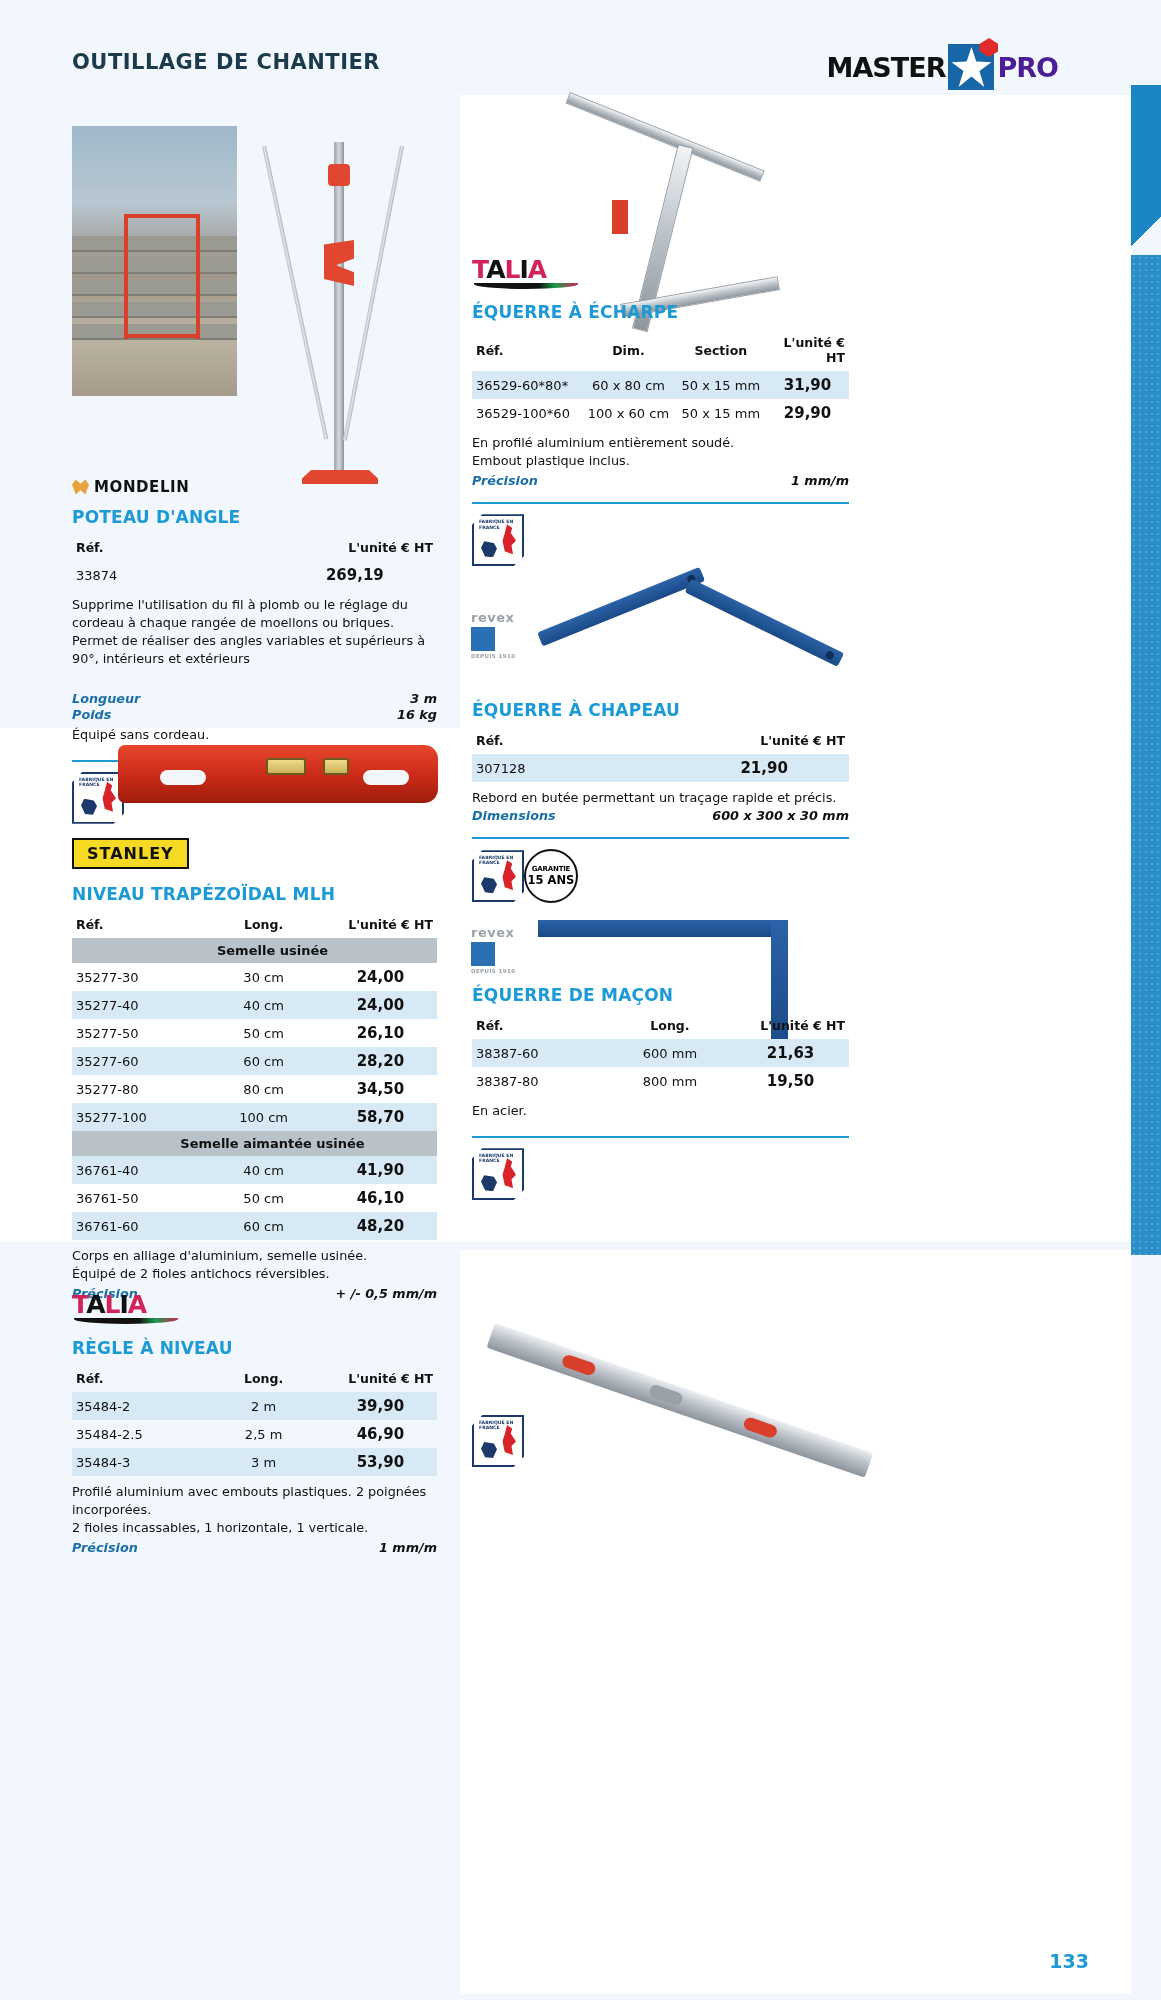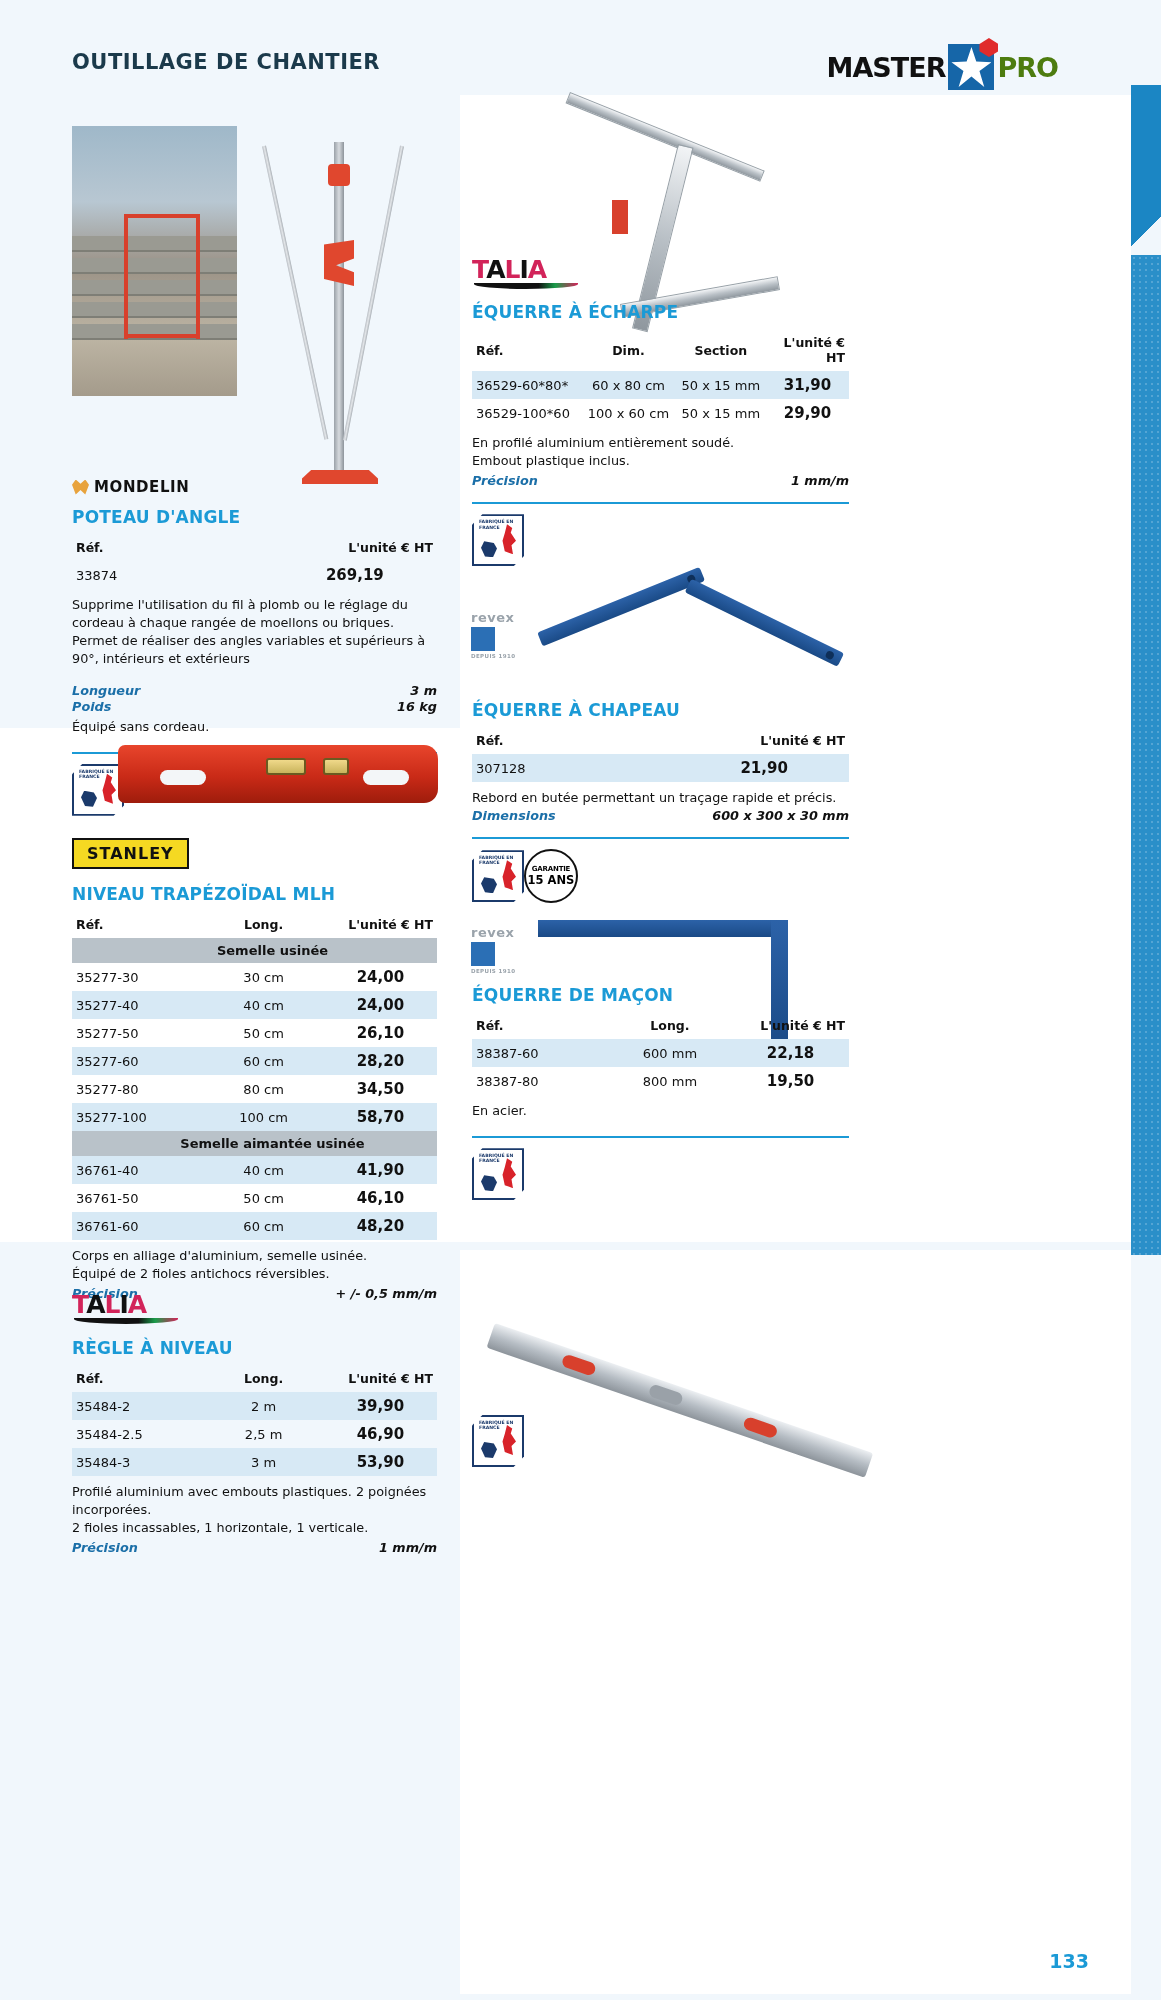--- a/index.html
+++ b/index.html
@@ -25,21 +25,21 @@
 
   
   .hdr { position:absolute; top:0; left:0; width:1131px; height:95px; background:#f1f7fc; }
   .hdr-title {
      position:absolute; left:72px; top:50px;
      font-size:21px; font-weight:800; letter-spacing:.5px;
      color:#1b3a4b; font-family:"DejaVu Sans", sans-serif;
   }
   .logo-mp { position:absolute; right:73px; top:44px; display:flex; align-items:center; gap:3px; }
   .logo-mp .mword { font-size:27px; font-weight:900; letter-spacing:-1px; color:#111; font-family:"DejaVu Sans", sans-serif;}
-  .logo-mp .pword { font-size:27px; font-weight:900; letter-spacing:-1px; color:#4d7c0f; font-family:"DejaVu Sans", sans-serif;}
+  .logo-mp .pword { font-size:27px; font-weight:900; letter-spacing:-1px; color:#4c1d95; font-family:"DejaVu Sans", sans-serif;}
   .mp-star { width:46px; height:46px; position:relative; }
   .mp-star .sq { position:absolute; inset:0; background:#1666a8; }
   .mp-star .star {
      position:absolute; left:3px; top:3px; width:40px; height:40px; background:#fff;
      clip-path:polygon(50% 0%,62% 36%,100% 38%,70% 60%,82% 100%,50% 74%,18% 100%,30% 60%,0% 38%,38% 36%);
   }
   .mp-star .gem {
      position:absolute; right:-4px; top:-6px; width:19px; height:19px; background:#e02b2b;
      clip-path:polygon(50% 0%,100% 32%,100% 70%,50% 100%,0% 70%,0% 32%);
   }
@@ -242,21 +242,21 @@
       </thead>
       <tbody>
         <tr>
           <td>33874</td>
           <td class="price">269,19</td>
         </tr>
       </tbody>
     </table>
 
     <div class="desc">Supprime l'utilisation du fil à plomb ou le réglage du cordeau à chaque rangée de moellons ou briques. Permet de réaliser des angles variables et supérieurs à 90°, intérieurs et extérieurs</div>
-    <div class="spec" style="margin-top:14px;">
+    <div class="spec" style="margin-top:22px;">
       <span class="k">Longueur</span>
       <span class="v">3 m</span>
     </div>
     <div class="spec">
       <span class="k">Poids</span>
       <span class="v">16 kg</span>
     </div>
     <div class="desc" style="margin-top:4px;">Équipé sans cordeau.</div>
     <div class="hr-blue" style="margin-top:16px;"></div>
     <div style="margin-top:10px;">
@@ -513,21 +513,21 @@
         <tr>
           <th style="width:36%;">Réf.</th>
           <th class="c" style="width:33%;">Long.</th>
           <th class="num">L'unité € HT</th>
         </tr>
       </thead>
       <tbody>
         <tr class="alt">
           <td>38387-60</td>
           <td class="c">600 mm</td>
-          <td class="price">22,18</td>
+          <td class="price">21,63</td>
         </tr>
         <tr>
           <td>38387-80</td>
           <td class="c">800 mm</td>
           <td class="price">19,50</td>
         </tr>
       </tbody>
     </table>
 
     <div class="desc">En acier.</div>

